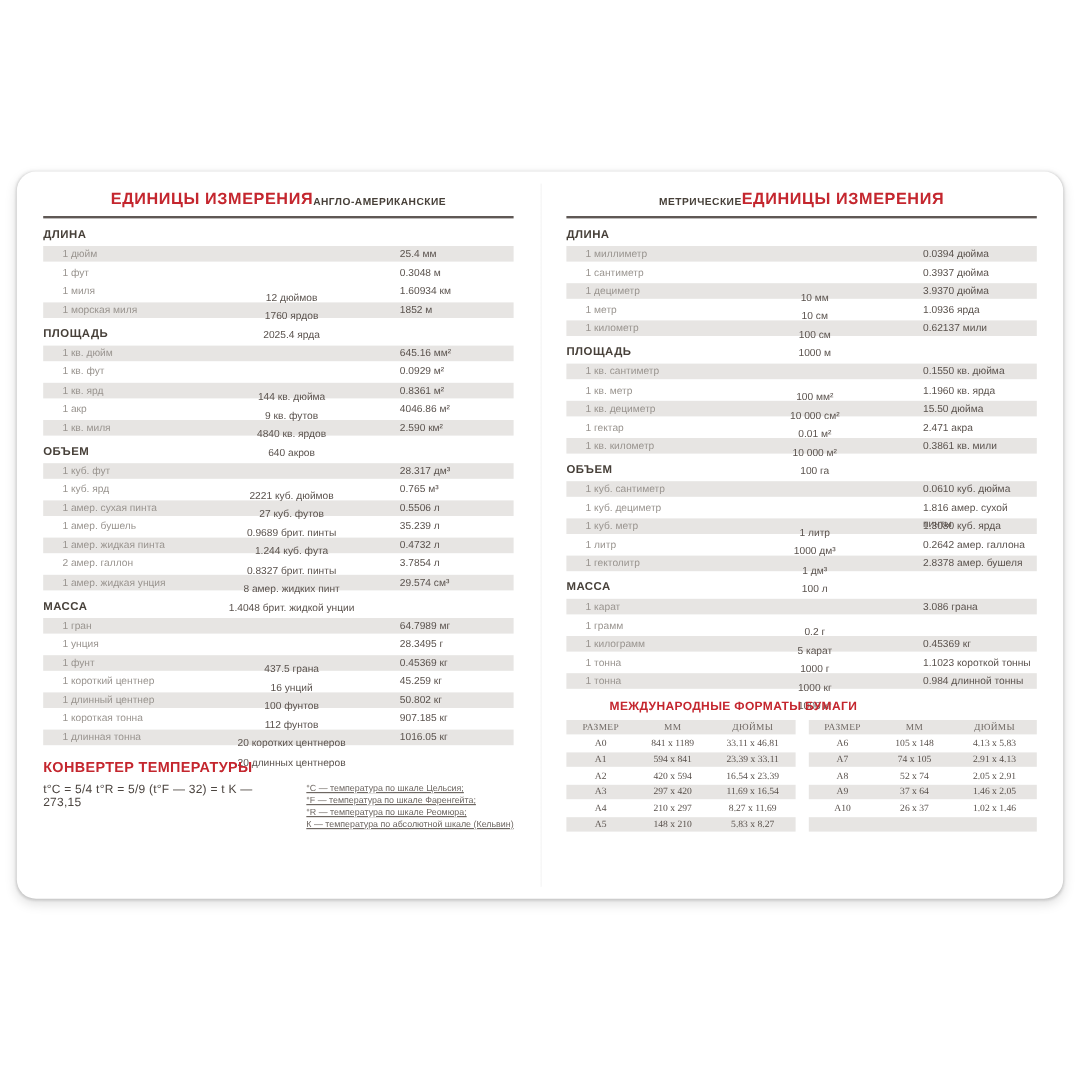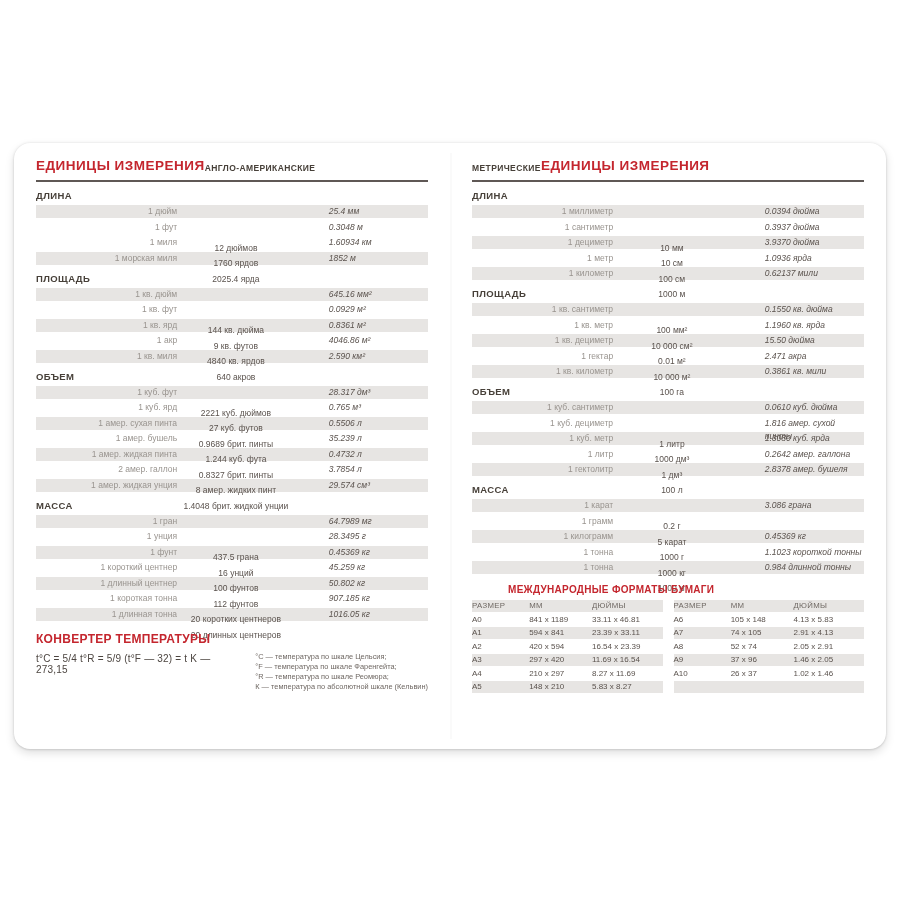--- a/index.html
+++ b/index.html
@@ -13,50 +13,50 @@
     background:#ffffff;border-radius:16px;
     box-shadow:0 0 3px rgba(0,0,0,.10),0 4px 10px rgba(0,0,0,.13),0 1px 2px rgba(0,0,0,.08);
     display:flex;
   }
   .book::after{ 
     content:"";position:absolute;left:50%;top:10px;bottom:10px;width:2px;
     background:linear-gradient(to right,rgba(0,0,0,0),rgba(0,0,0,.045),rgba(0,0,0,0));
   }
   .page{flex:1;padding:15px 22px 10px 22px;box-sizing:border-box;}
   .page-header{
-    display:flex;justify-content:flex-start;align-items:flex-end;
+    display:flex;justify-content:center;align-items:flex-end;
     border-bottom:2px solid #5f5855;padding-bottom:7px;
   }
   .ph-title{font-size:13.5px;font-weight:bold;letter-spacing:.5px;}
   .red{color:#c4262e;}
   .ph-sub{font-size:8.5px;font-weight:bold;color:#474039;letter-spacing:.4px;}
   .section{margin-top:8px;}
   .section-title{
     font-size:9.5px;font-weight:bold;color:#474039;letter-spacing:.4px;
     margin-bottom:4px;height:11px;line-height:11px;
   }
   .urow{display:flex;height:13px;line-height:13px;margin-bottom:2.5px;font-size:8.5px;}
   .urow.alt{background:#e7e5e3;}
-  .urow .c1{width:36%;text-align:right;color:#99948f;box-sizing:border-box;}
+  .urow .c1{width:36%;color:#99948f;box-sizing:border-box;margin-left:16px;}
   .urow .c2{width:30%;text-align:center;color:#5a524d;margin-top:21px;}
-  .urow .c3{width:34%;text-align:left;color:#5a524d;padding-left:34px;box-sizing:border-box;font-style:italic;}
+  .urow .c3{width:34%;text-align:left;color:#5a524d;padding-left:34px;box-sizing:border-box;}
   .temp-block{margin-top:11px;}
   .temp-title{font-size:12px;font-weight:bold;letter-spacing:.3px;margin-bottom:6px;}
   .temp-row{display:flex;gap:20px;}
   .temp-formula{width:55%;font-size:10px;color:#4c4540;letter-spacing:.2px;padding-top:1px;}
   .temp-notes{width:45%;font-size:7.4px;color:#6e6762;line-height:10px;}
-  .temp-notes div{white-space:nowrap;}
+  .temp-notes div{white-space:nowrap;text-decoration:underline;}
   .paper-block{margin-top:10px;}
   .paper-title{font-size:10px;font-weight:bold;letter-spacing:.3px;margin-bottom:5px;padding-left:36px;}
   .paper-tables{display:flex;gap:11px;}
   .ptable{flex:1;}
   .prow{display:flex;height:12px;line-height:12px;margin-bottom:1.5px;font-size:8px;color:#5a524d;}
   .prow.alt{background:#e7e5e3;}
   .prow.phead{color:#6e6762;font-size:7.8px;letter-spacing:.3px;}
-  .prow span{display:block;text-align:left;}
+  .prow span{display:block;text-align:center;font-family:Liberation Serif, serif;}
   .prow .p1{width:30%;}
   .prow .p2{width:33%;}
   .prow .p3{width:37%;}
 </style>
 </head>
 <body>
 
 <div class="book">
 
   <div class="page">
@@ -382,21 +382,21 @@
               <span class="p2">74 x 105</span>
               <span class="p3">2.91 x 4.13</span>
             </div>
             <div class="prow">
               <span class="p1">A8</span>
               <span class="p2">52 x 74</span>
               <span class="p3">2.05 x 2.91</span>
             </div>
             <div class="prow alt">
               <span class="p1">A9</span>
-              <span class="p2">37 x 96</span>
+              <span class="p2">37 x 64</span>
               <span class="p3">1.46 x 2.05</span>
             </div>
             <div class="prow">
               <span class="p1">A10</span>
               <span class="p2">26 x 37</span>
               <span class="p3">1.02 x 1.46</span>
             </div>
             <div class="prow alt">
               <span class="p1"></span>
               <span class="p2"></span>

